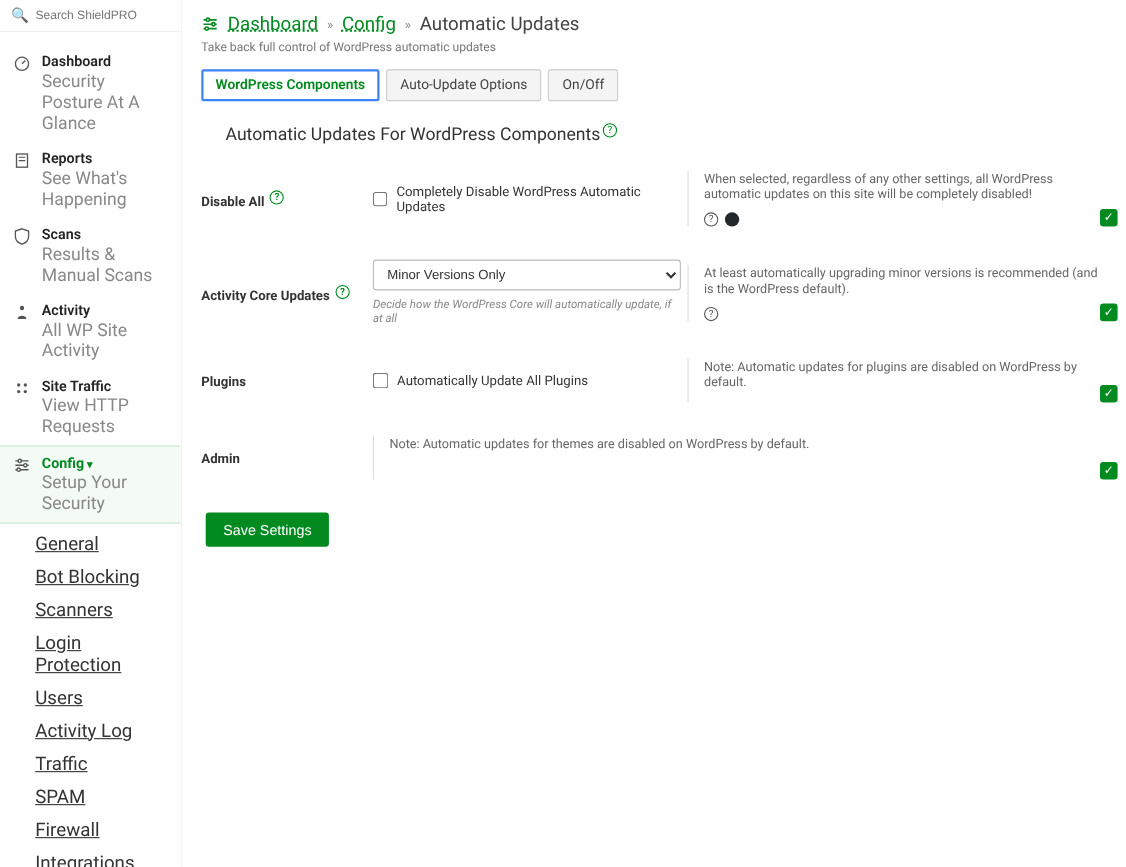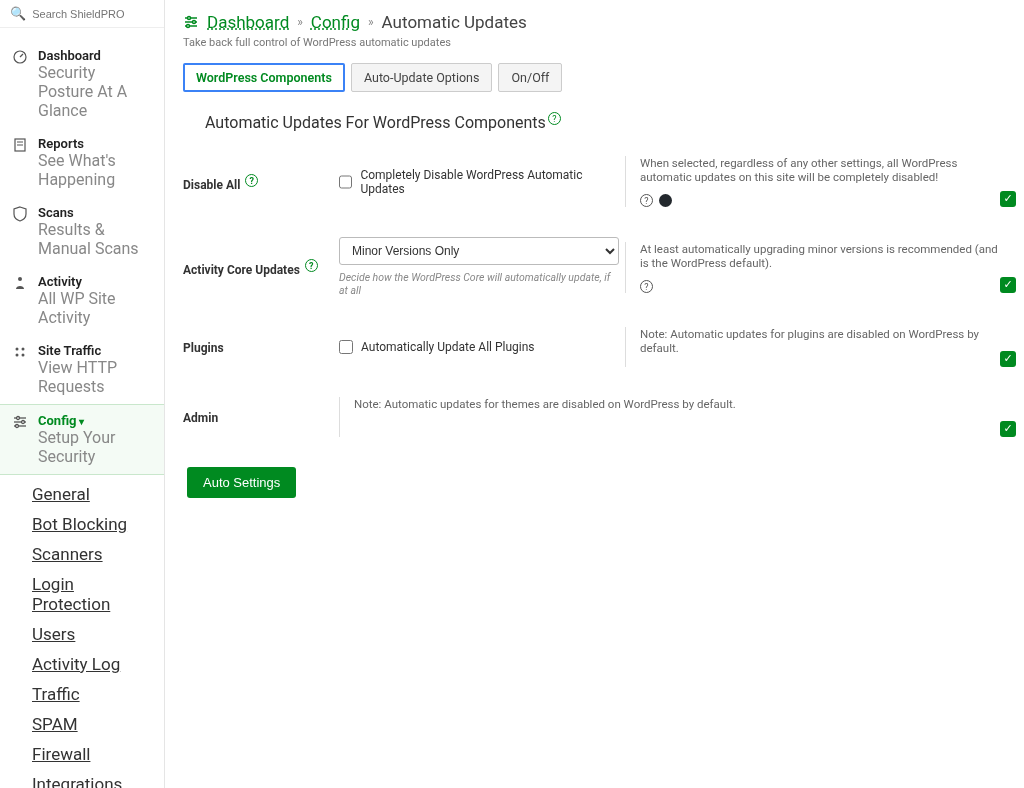--- a/index.html
+++ b/index.html
@@ -246,14 +246,14 @@
 
   
   <div class="row">
     <div class="row-label">Admin</div>
     <div class="row-desc">
       <span>Note: Automatic updates for themes are disabled on WordPress by default.</span>
       <span class="green-check">✓</span>
     </div>
   </div>
 
-  <button class="save-btn">Auto Settings</button>
+  <button class="save-btn">Save Settings</button>
 </div>
 
 </body></html>

